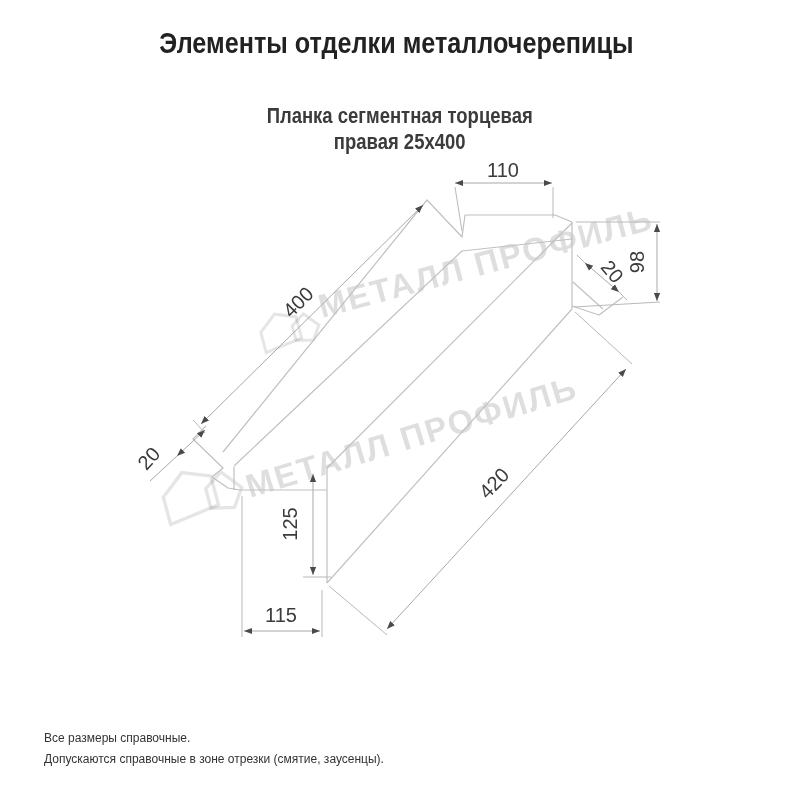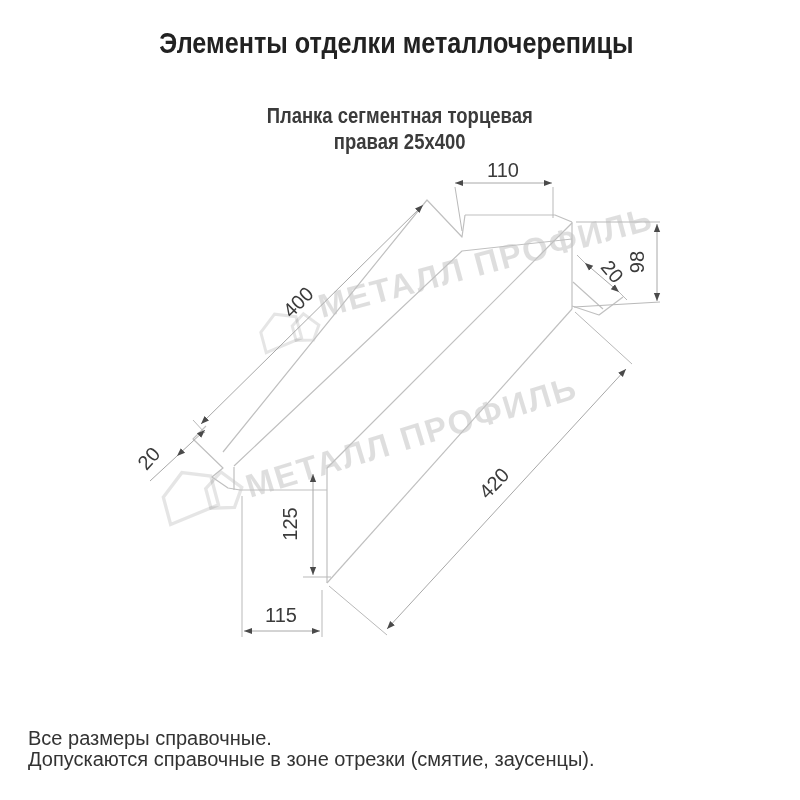--- a/index.html
+++ b/index.html
@@ -19,22 +19,22 @@
   }
   .subtitle{
     position:absolute;top:103px;left:0;width:800px;
     text-align:center;
     font-size:22px;font-weight:bold;color:#3b3b3b;
     line-height:26px;
     transform:scaleX(0.84);transform-origin:398px 0;
     white-space:nowrap;
   }
   .footer{
-    position:absolute;left:28px;bottom:18px;
-    font-size:20px;color:#333333;line-height:21px;
+    position:absolute;left:44px;bottom:18px;
+    font-size:12px;color:#333333;line-height:21px;
     white-space:nowrap;
   }
   svg.draw{position:absolute;left:0;top:0;}
   .wm-text{
     font-weight:bold;
     font-size:33px;
     letter-spacing:2px;
     fill:rgba(0,0,0,0.13);
   }
   .dim-label{

